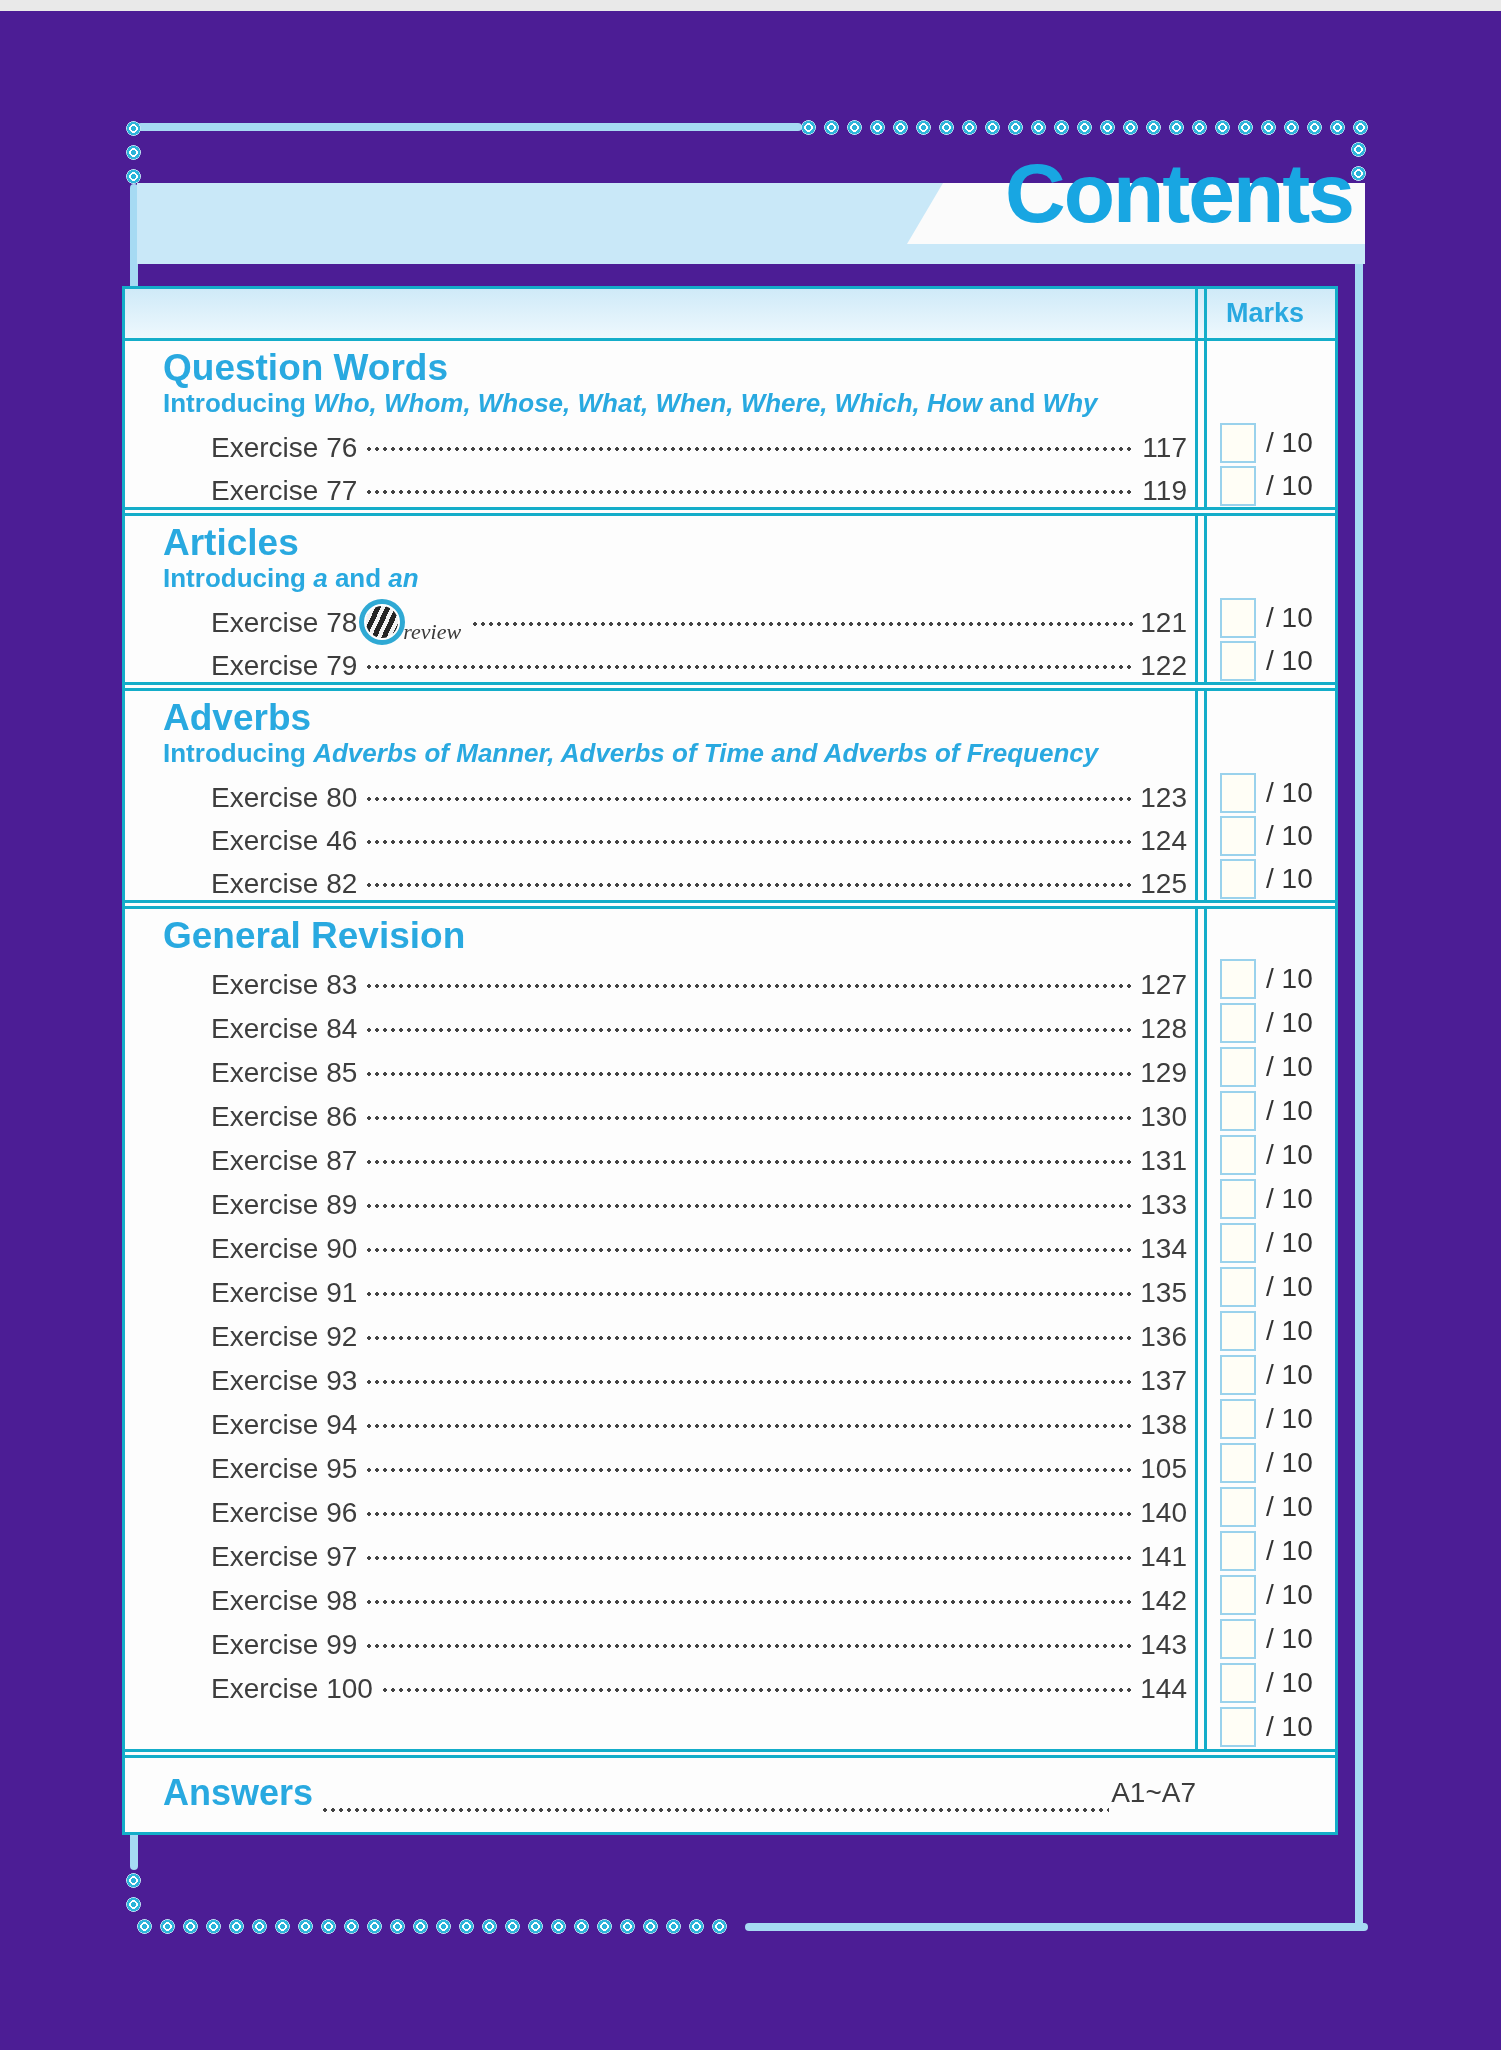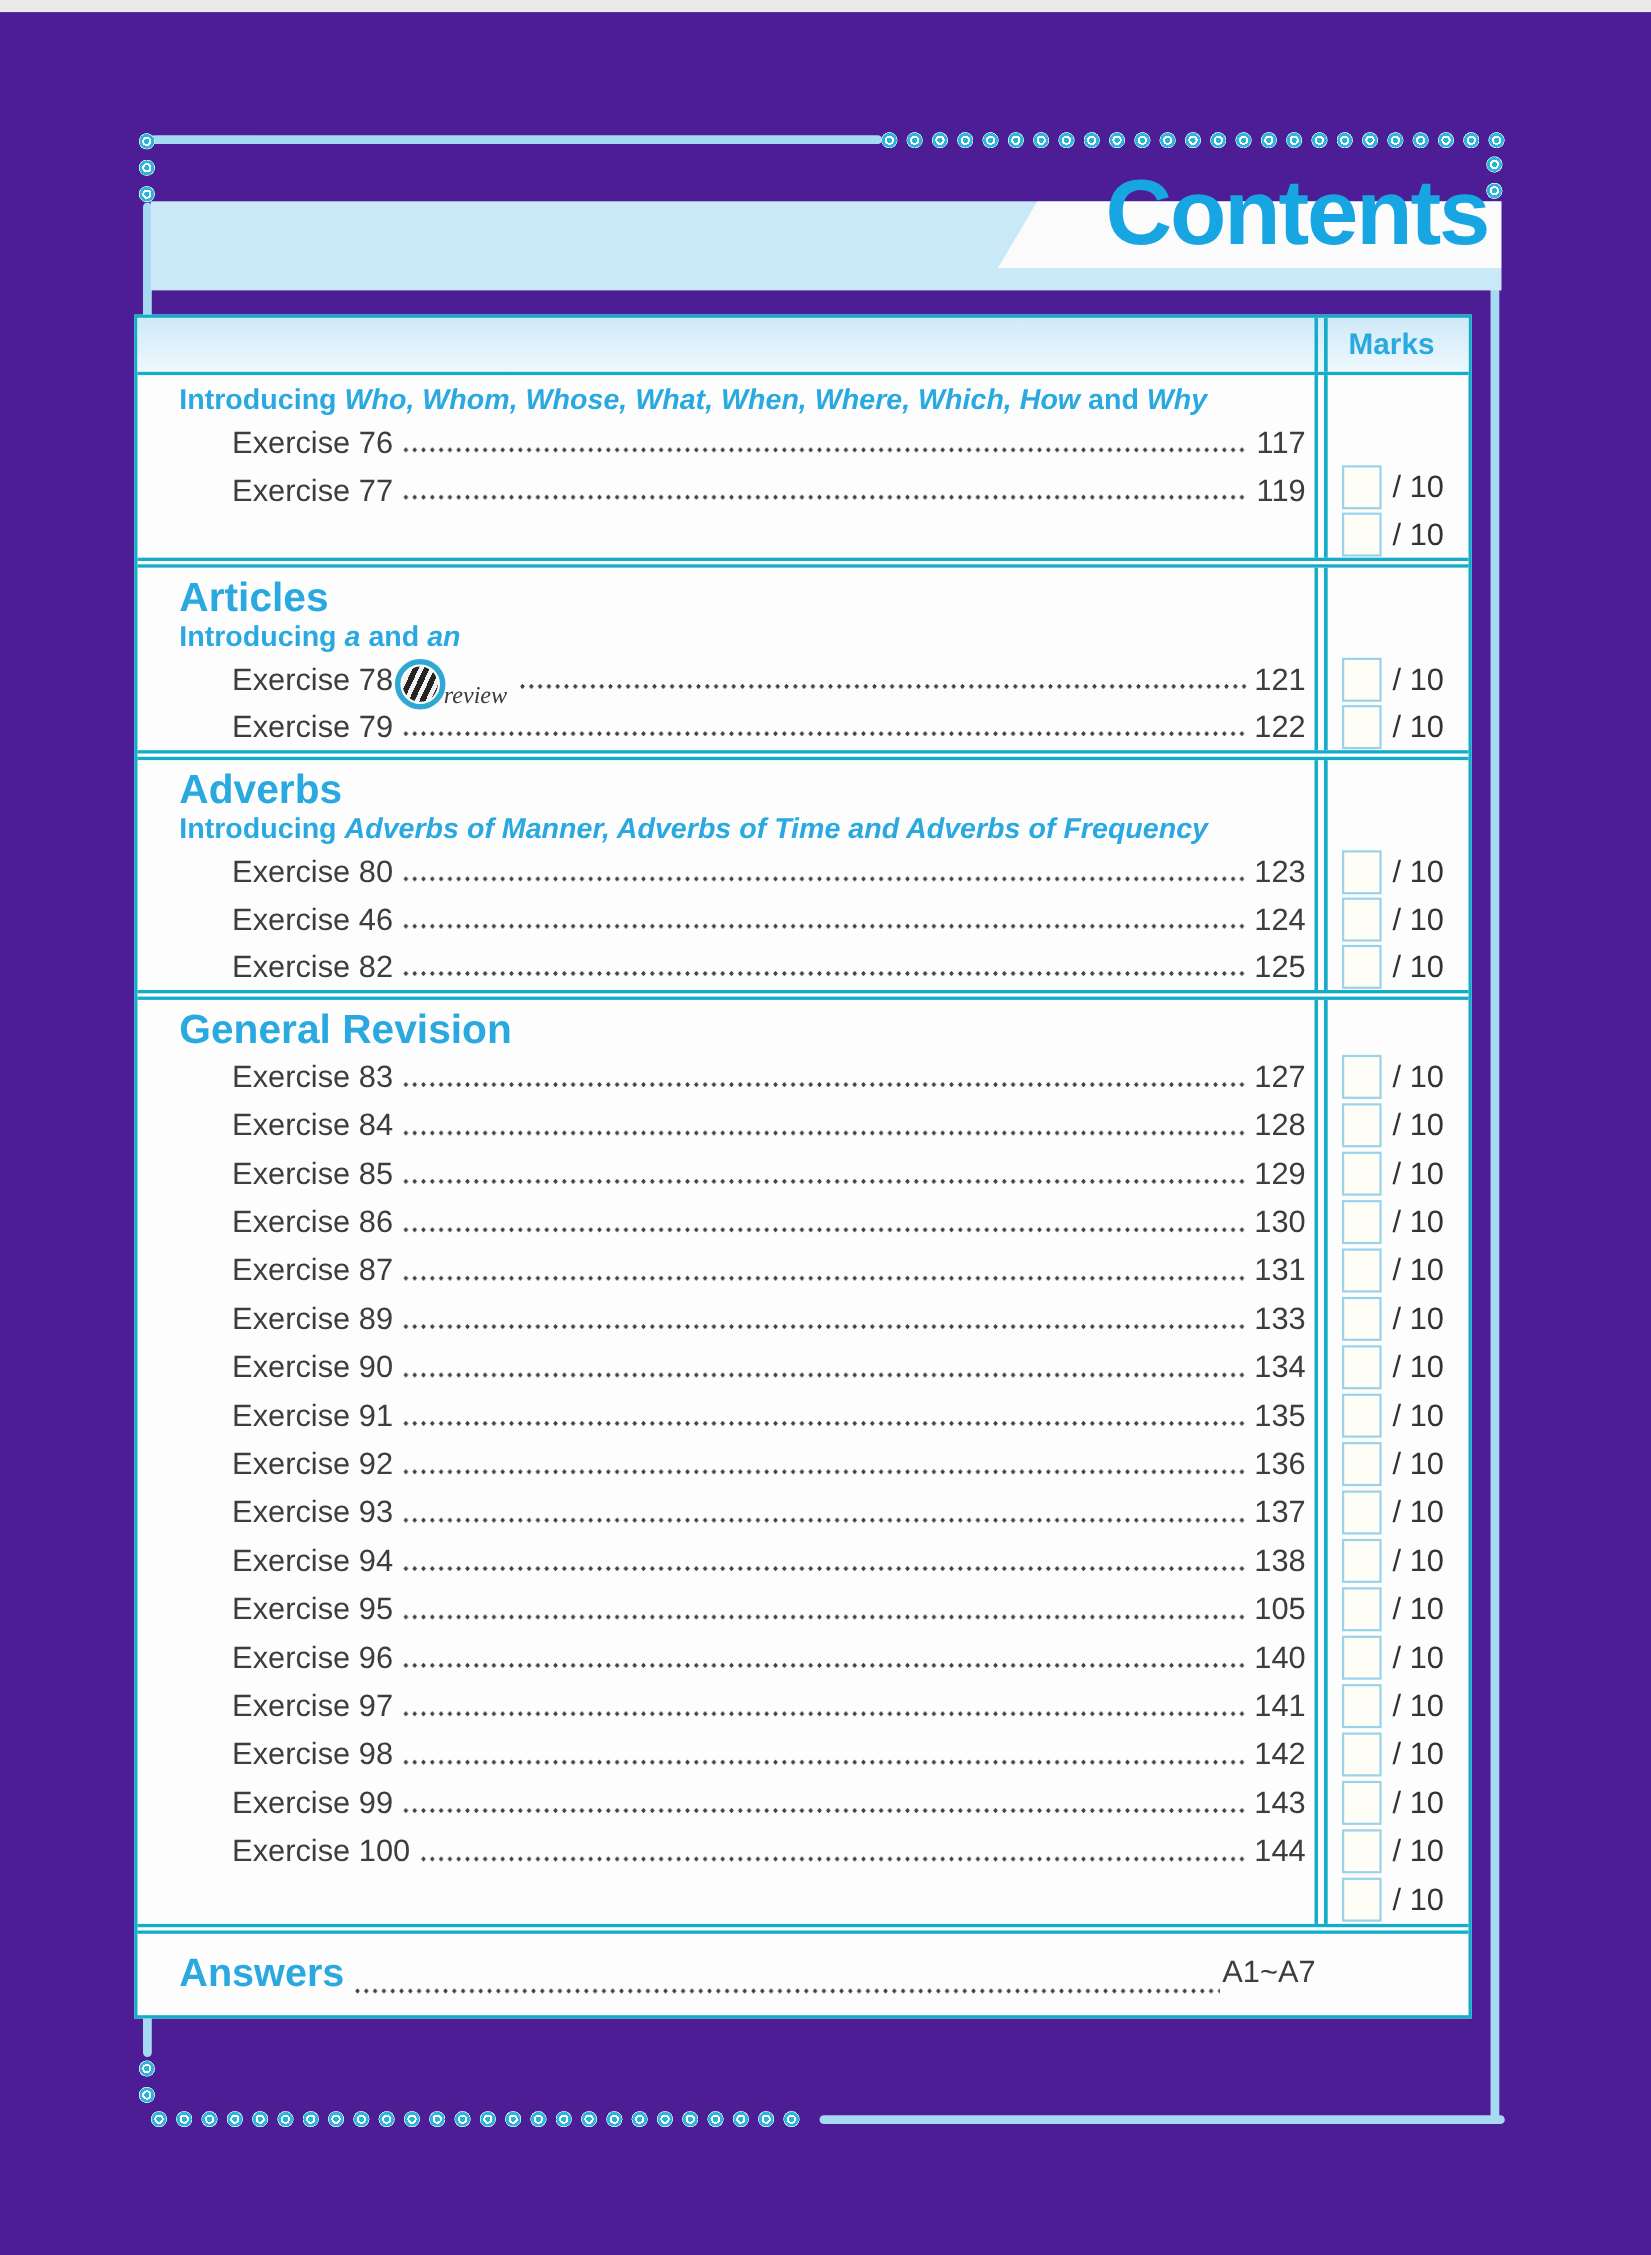--- a/index.html
+++ b/index.html
@@ -44,21 +44,21 @@
   .th-main{flex:1;}
   .th-marks{width:140px;flex:none;display:flex;align-items:center;justify-content:center;
     font-size:27px;font-weight:700;color:var(--blue);
     background:var(--divider) left top / 12px 100% no-repeat;text-align:right;}
   .sep{height:9px;border-top:3px solid var(--cyan);border-bottom:3px solid var(--cyan);}
   .sec{display:flex;}
   .sec-main{flex:1;padding:8px 8px 0 38px;min-width:0;}
   .sec-h{height:40px;line-height:38px;font-size:37px;font-weight:800;color:var(--blue);}
   .sec-sub{height:32px;line-height:28px;font-size:26px;font-weight:600;color:var(--blue);white-space:nowrap;}
   .sec-sub i{font-style:italic;}
-  .exrow{display:flex;align-items:center;height:43px;padding-left:48px;}
+  .exrow{display:flex;align-items:flex-end;height:43px;padding-left:48px;}
   .sec.nosub .exrow{height:44px;}
   .exlab{font-size:28px;color:var(--ink);white-space:pre;flex:none;}
   .dots{flex:1;align-self:flex-end;height:6px;margin:0 2px 12px 8px;
     background-image:radial-gradient(circle,#434343 1.7px,transparent 2px);
     background-size:8px 6px;background-repeat:repeat-x;background-position:left bottom;}
   .expg{font-size:28px;color:var(--ink);min-width:52px;text-align:right;flex:none;}
   .sec-marks{width:140px;flex:none;padding:8px 0 0 25px;
     background:var(--divider) left top / 12px 100% no-repeat;}
   .spacer.ws{height:72px;}
   .spacer.ns{height:40px;}
@@ -166,20 +166,21 @@
     <div class="thead">
       <div class="th-main"></div>
       <div class="th-marks">
         <span>Marks</span>
       </div>
     </div>
 
     <div id="sections">
         <div class="sec">
           <div class="sec-main">
+            <div class="sec-h">Question Words</div>
             <div class="sec-sub"><span>Introducing </span><i>Who, Whom, Whose, What, When, Where, Which, How</i><span> and </span><i>Why</i></div>
             <div class="exrow">
               <span class="exlab">Exercise 76</span>
               <span class="dots"></span>
               <span class="expg">117</span>
             </div>
             <div class="exrow">
               <span class="exlab">Exercise 77</span>
               <span class="dots"></span>
               <span class="expg">119</span>

